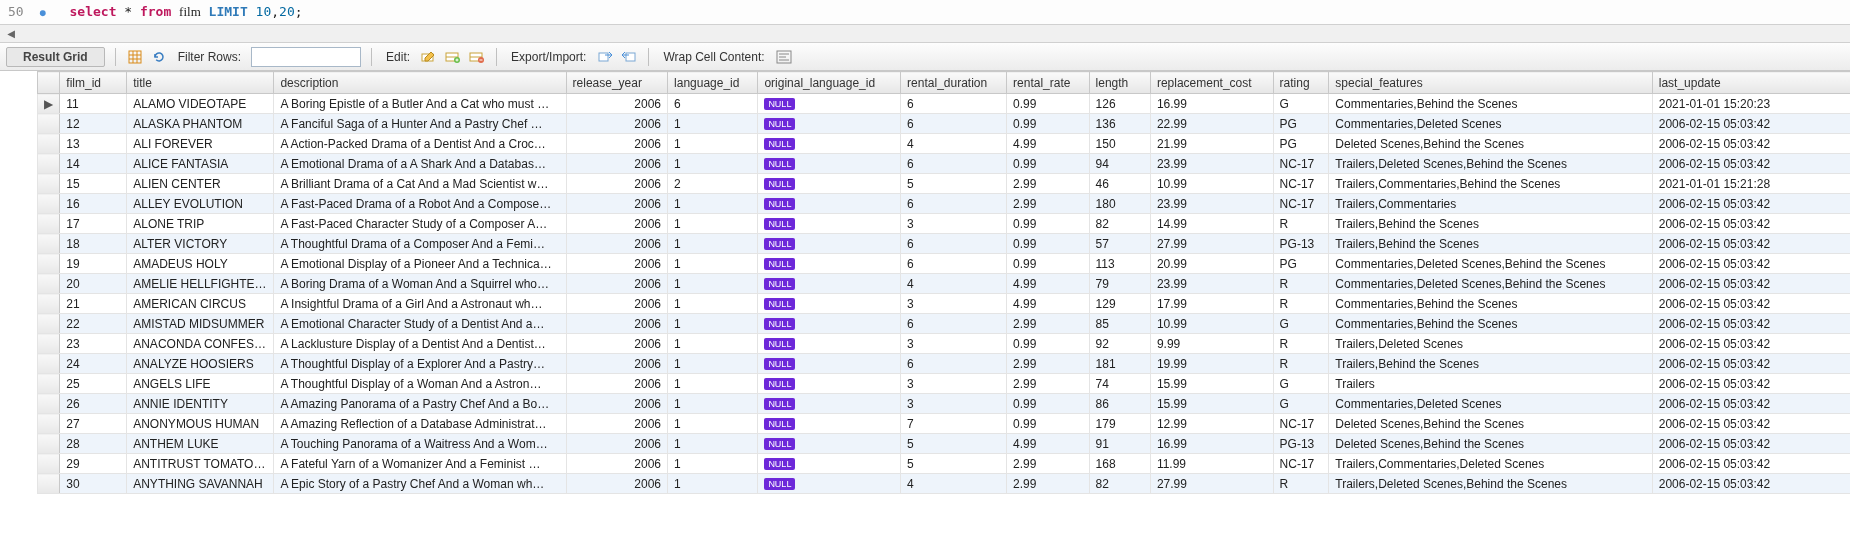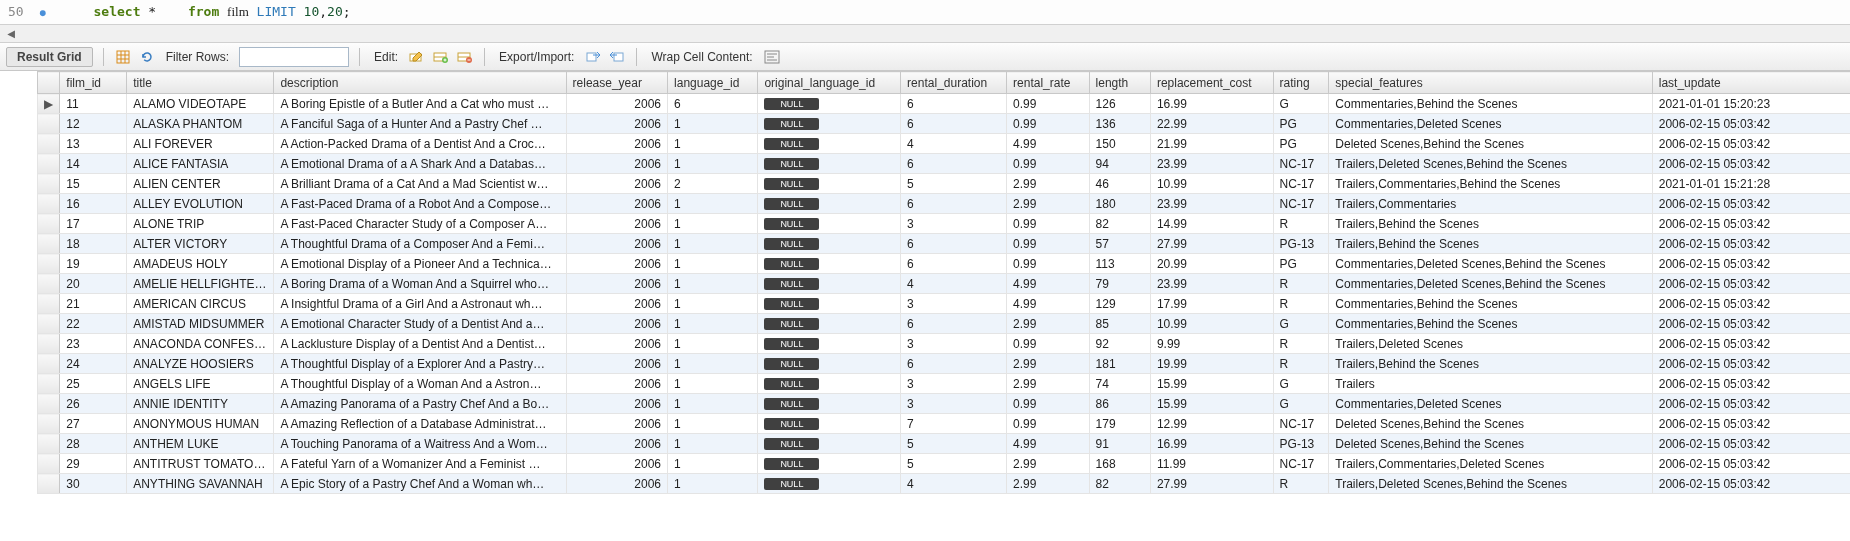--- a/index.html
+++ b/index.html
@@ -13,24 +13,24 @@
   }
   .query-area {
     background: #fdfdfd;
     padding: 4px 8px;
     border-bottom: 1px solid #d0d0d0;
     font-family: Consolas, monospace;
     font-size: 13px;
   }
   .linenum { color: #888; margin-right: 16px; text-align: center; }
   .dot { color: #4a90d9; font-size: 10px; vertical-align: middle; margin-right: 16px;}
-  .kw { color: #4d7c0f; font-weight: bold; margin-left: 24px; }
-  .kw2 { color: #2f7ab8; font-weight: normal; }
+  .kw { color: #be185d; font-weight: bold; }
+  .kw2 { color: #2f7ab8; font-weight: bold; }
   .ident { color: #222; font-family: Liberation Serif, serif; }
-  .num { color: #14532d; }
+  .num { color: #0369a1; }
   .pun { color: #222; }
   .hscroll {
     height: 18px;
     background: #f0f0f0;
     border-bottom: 1px solid #d0d0d0;
     display: flex;
     align-items: center;
     padding: 0 4px;
   }
   .hscroll-arrow {
@@ -44,21 +44,21 @@
     align-items: center;
     gap: 6px;
     padding: 2px 6px;
     background: linear-gradient(#fdfdfd,#ececec);
     border-bottom: 1px solid #c8c8c8;
     height: 28px;
   }
   .tablabel {
     background: #e8e8e8;
     border: 1px solid #b8b8b8;
-    padding: 2px 10px;
+    padding: 2px 16px;
     font-weight: bold;
     color: #444;
     border-radius: 2px;
   }
   .tb-sep { width:1px; height:18px; background:#c0c0c0; margin:0 4px;}
   .tb-icon {
     width: 18px; height: 18px;
     display: inline-flex; align-items:center; justify-content:center;
     border-radius:2px;
     cursor:pointer;
@@ -96,24 +96,24 @@
     overflow: hidden;
     white-space: nowrap;
     text-overflow: ellipsis;
     font-size: 12px;
     color: #222;
   }
   tbody tr.alt td { background: #eef4fb; }
   tbody tr td:first-child { background: linear-gradient(#f8f8f8,#e8e8e8); border-right:1px solid #c8c8c8; text-align:center; color:#555; }
   .null-pill {
     display:inline-block;
-    background:#404040;
+    background:#6d28d9;
     color:#fff;
     font-size:9px;
-    padding:0 16px;
+    padding:0 4px;
     border-radius:2px;
     line-height:12px;
     vertical-align: middle;
   }
   .col-rowhead{width:20px;}
   .col-filmid{width:60px;}
   .col-title{width:132px;}
   .col-desc{width:262px;}
   .col-ry{width:91px;}
   .col-lid{width:81px;}

